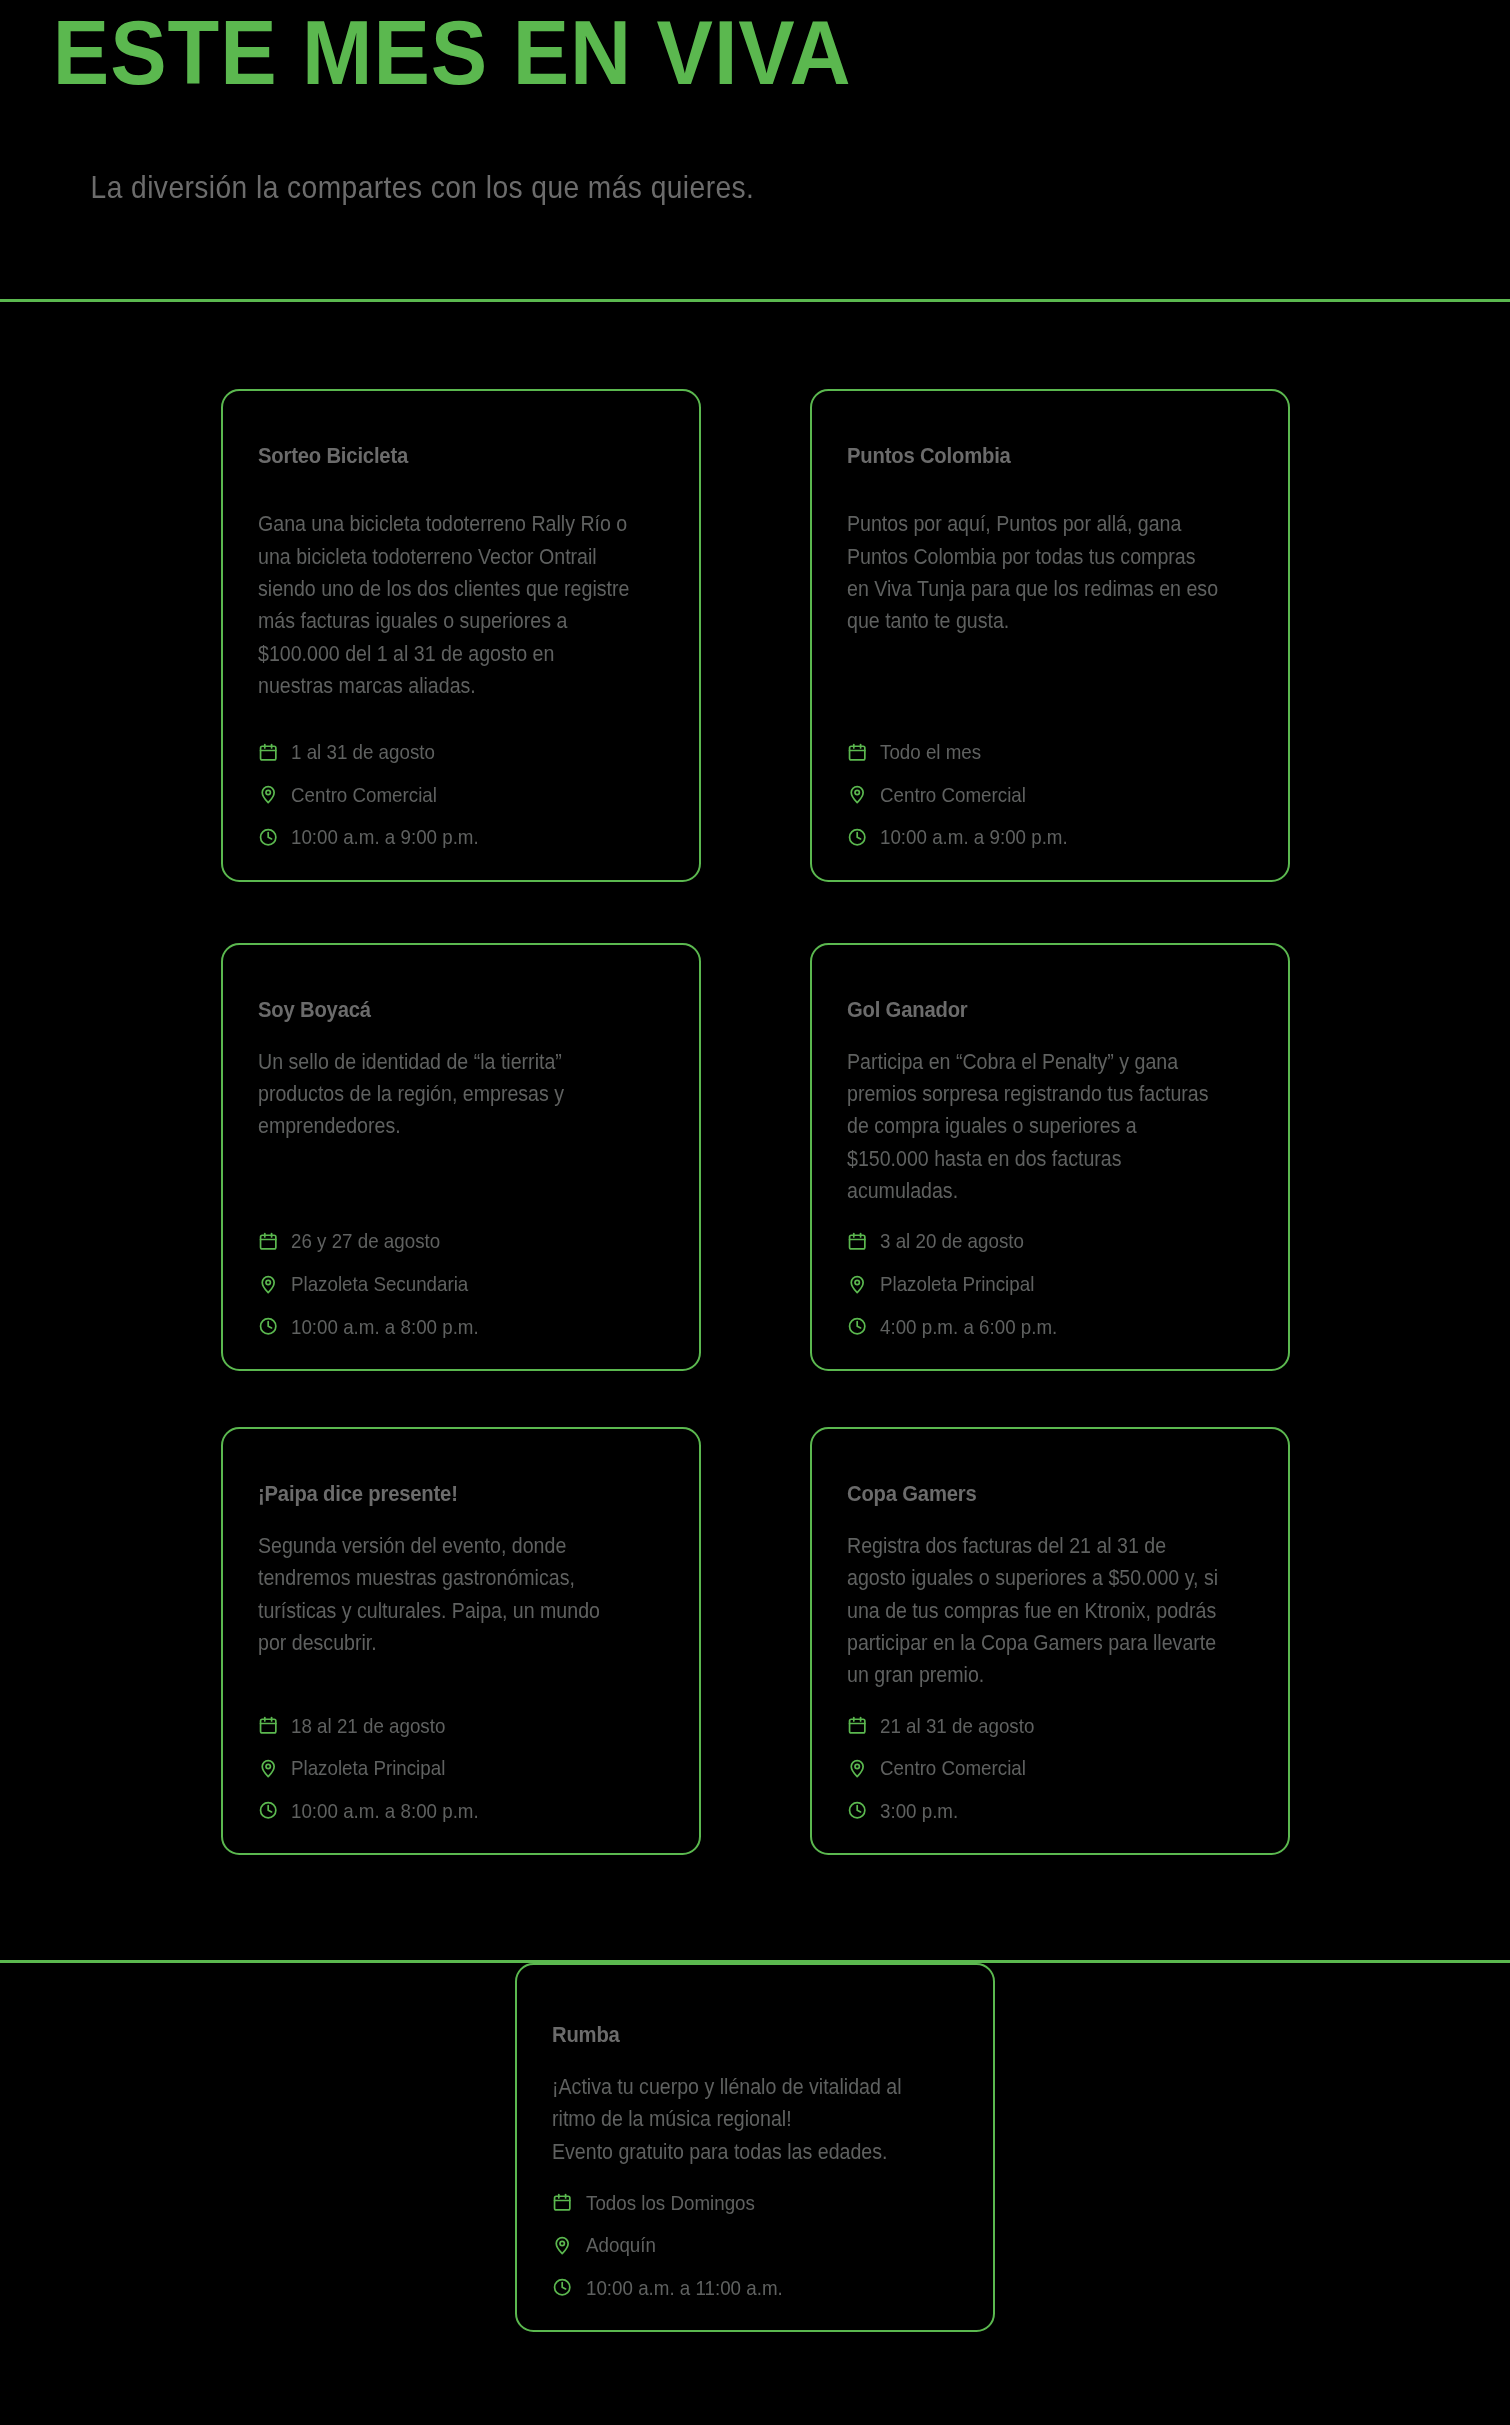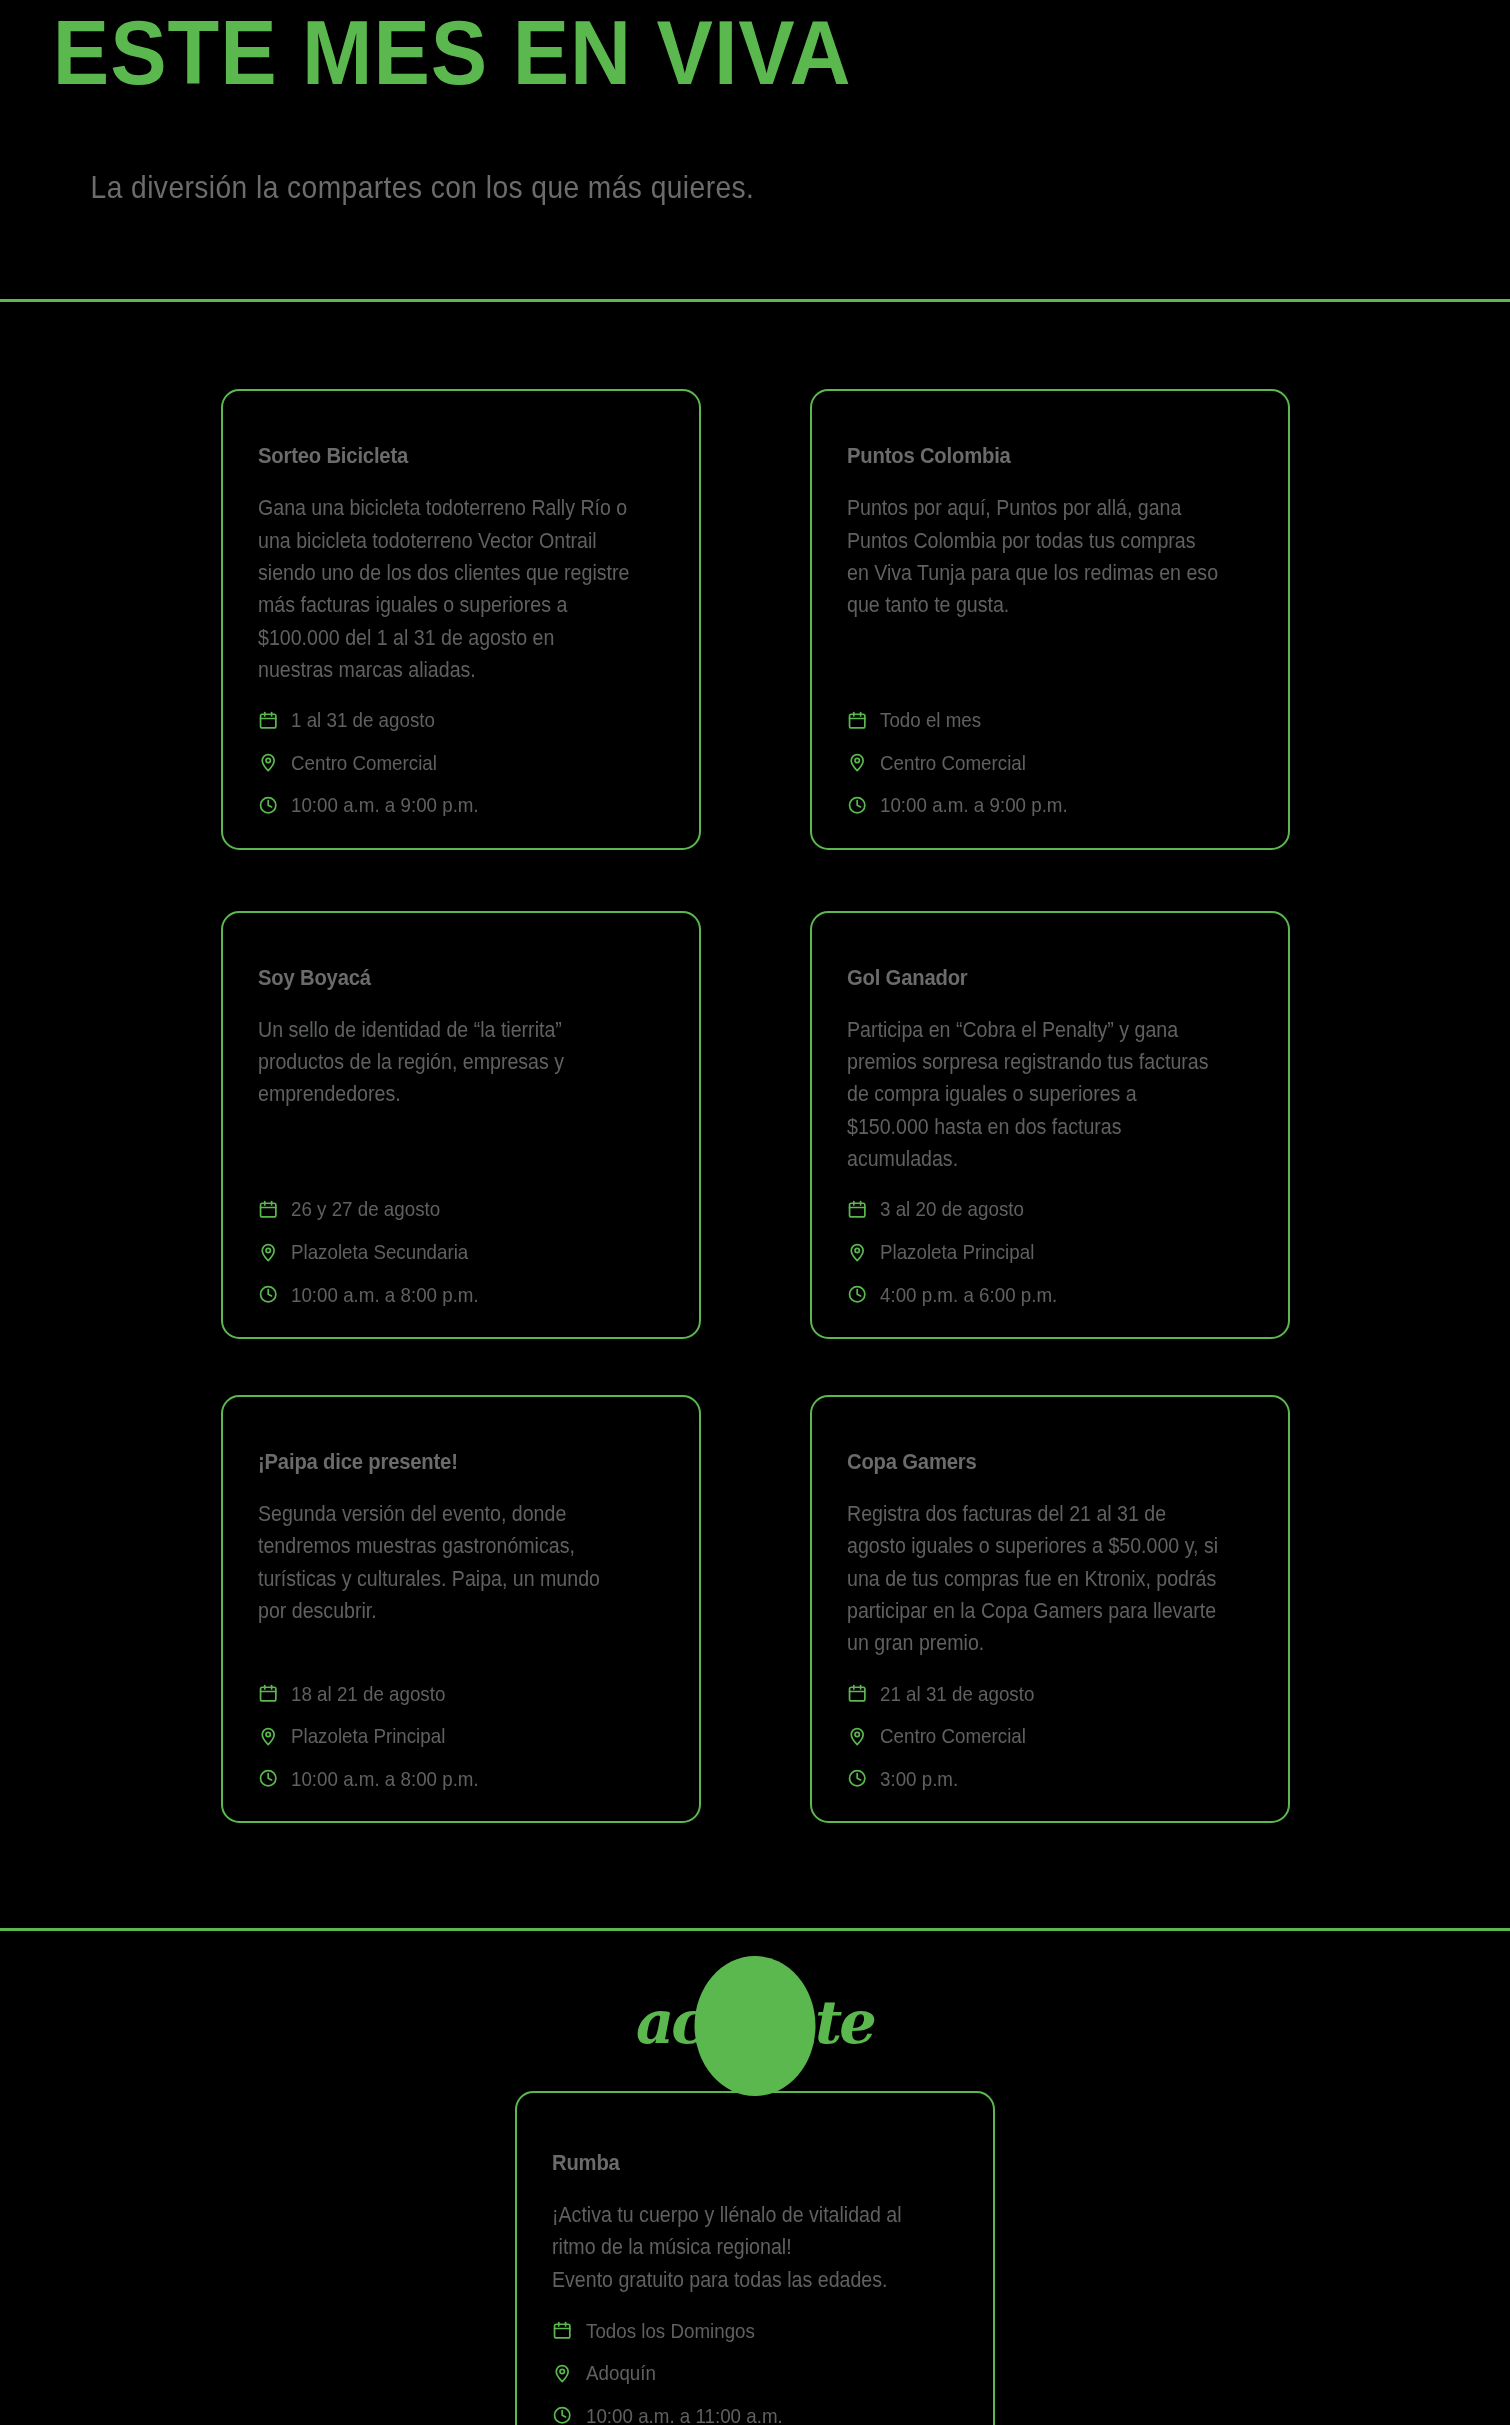--- a/index.html
+++ b/index.html
@@ -52,21 +52,21 @@
 
   .card {
     width:480px;
     border:2.4px solid #5BB84F;
     border-radius:18.4px;
     background:#000;
     padding:52px 35px 29px 35px;
     display:flex;
     flex-direction:column;
   }
-  .card.h-large { min-height:398px; }
+  .card.h-large { min-height:398px;gap:16px; }
   .card.h-med   { min-height:388px; }
 
   .card-title {
     color:#6B6B6B;
     font-size:22px;
     font-weight:bold;
     letter-spacing:-0.2px;
     margin-bottom:23px;
     transform:scaleX(0.92);
     transform-origin:left center;
@@ -367,24 +367,20 @@
           <span class="meta-text">3:00 p.m.</span>
         </div>
       </div>
     </article>
   </div>
 </section>
 
 <div class="divider" style="margin-top:105px;"></div>
 
 <section>
-  <div class="section-head" style="padding-top:57px;">
-    <span class="blob blob-activate"></span>
-    <span class="head-script">actívate</span>
-  </div>
 
   <div class="single-row">
     <article class="card card-rumba">
       <h2 class="card-title">Rumba</h2>
       <p class="card-desc">¡Activa tu cuerpo y llénalo de vitalidad al ritmo de la música regional!
 Evento gratuito para todas las edades.</p>
       <div class="meta-list">
         <div class="meta-item">
           <span class="meta-icon">
             <svg viewBox="0 0 24 24" fill="none" stroke="#5BB84F" stroke-width="2" stroke-linecap="round" stroke-linejoin="round">

